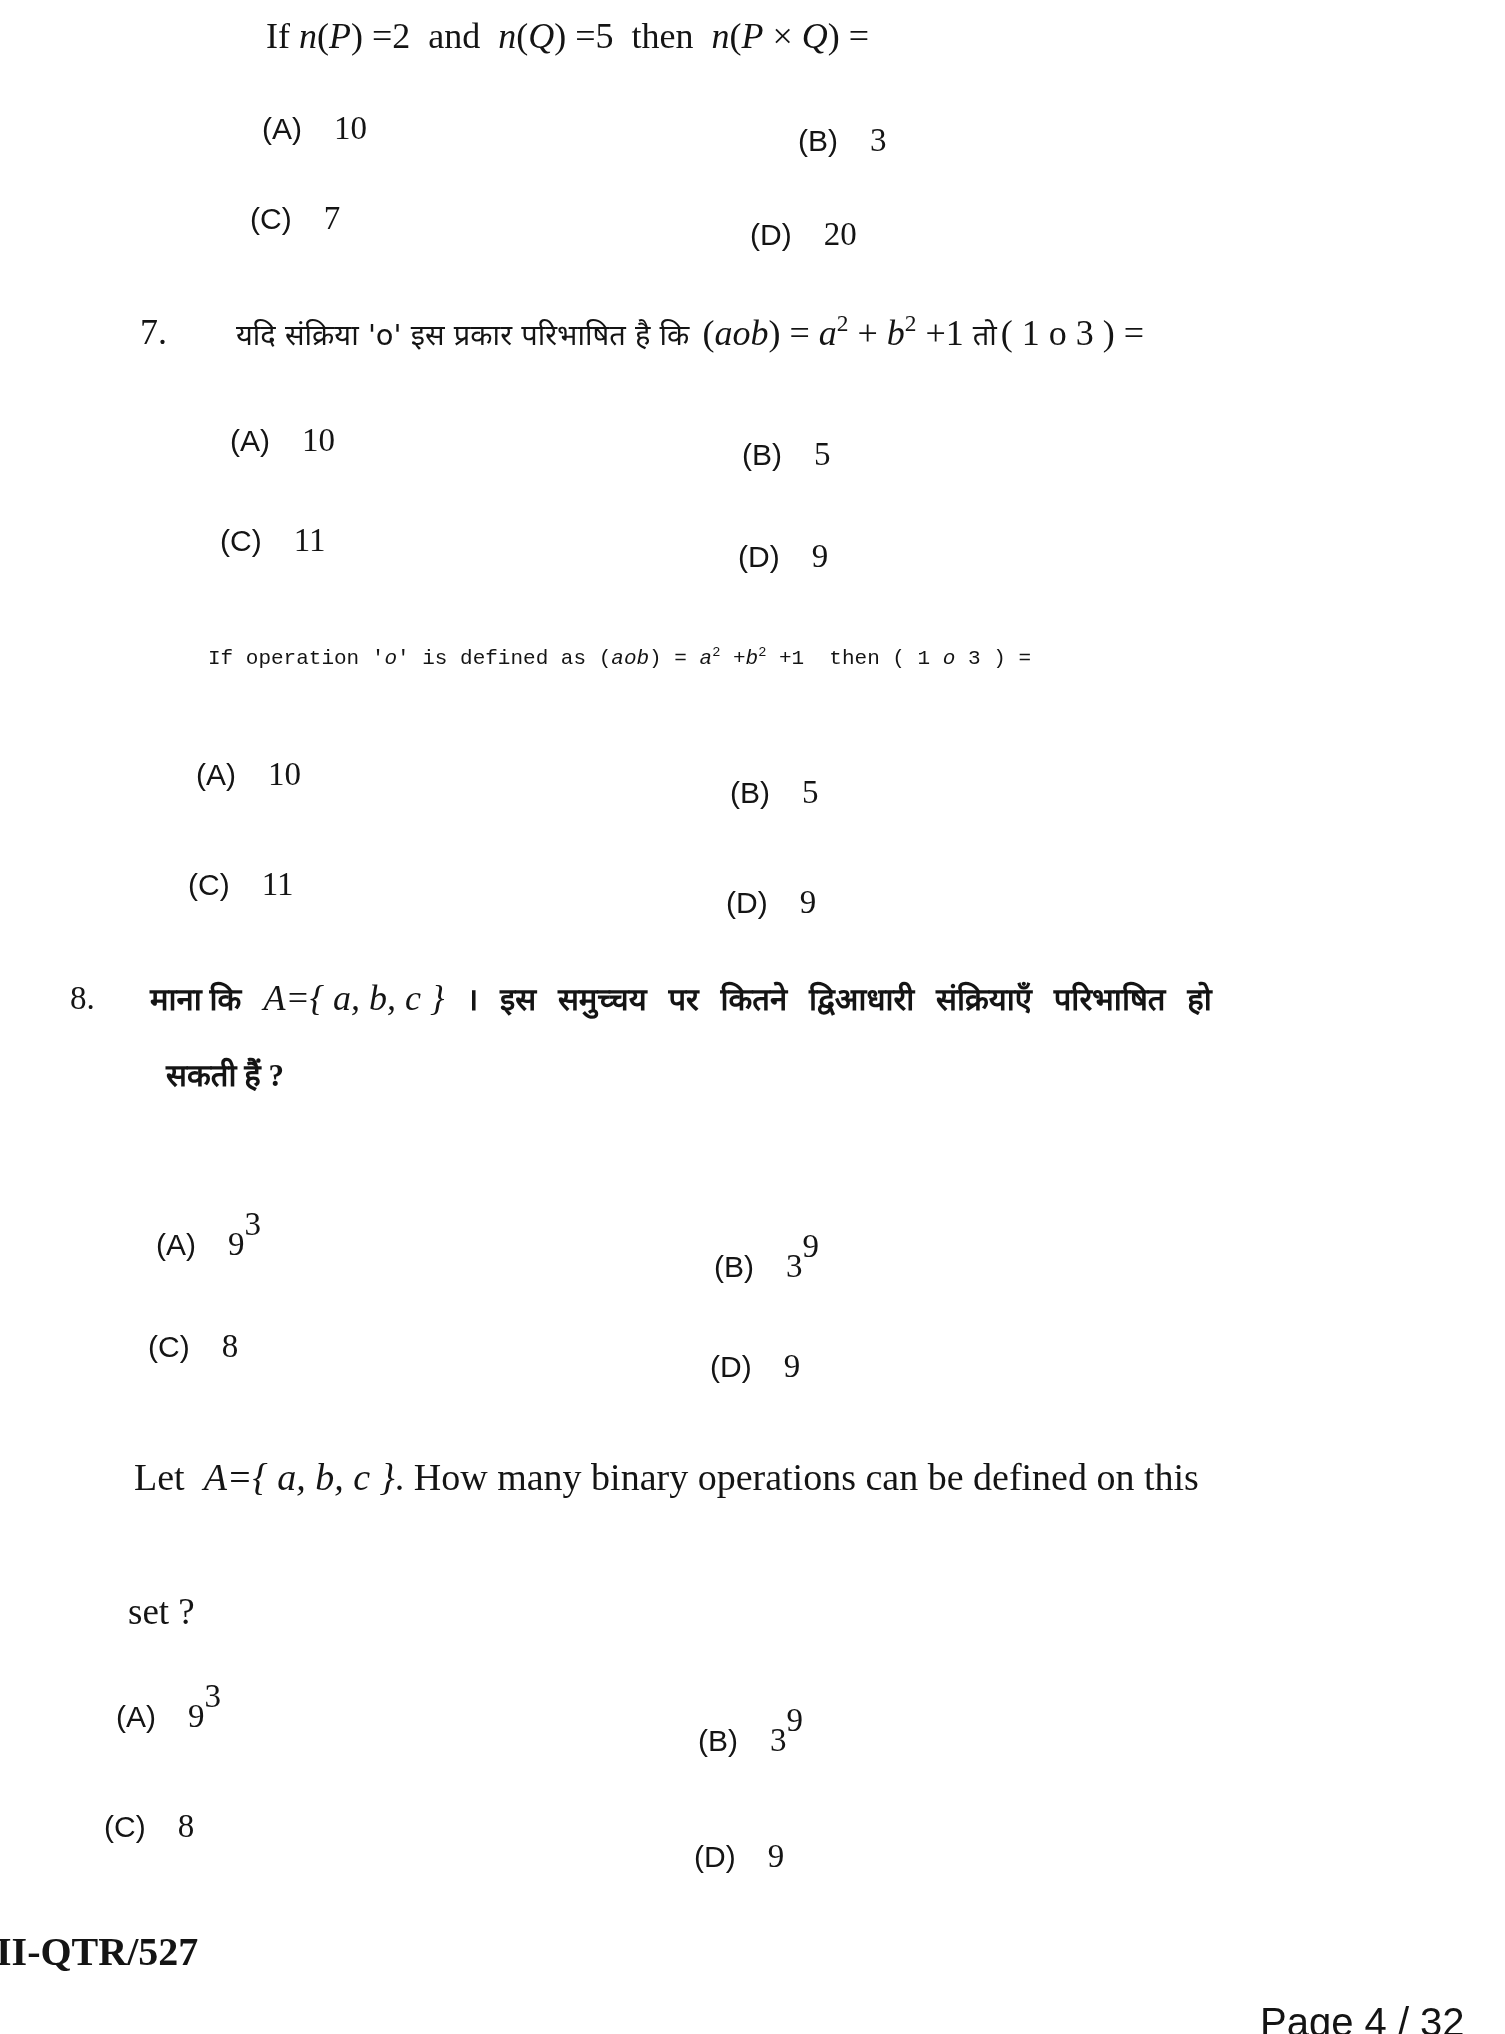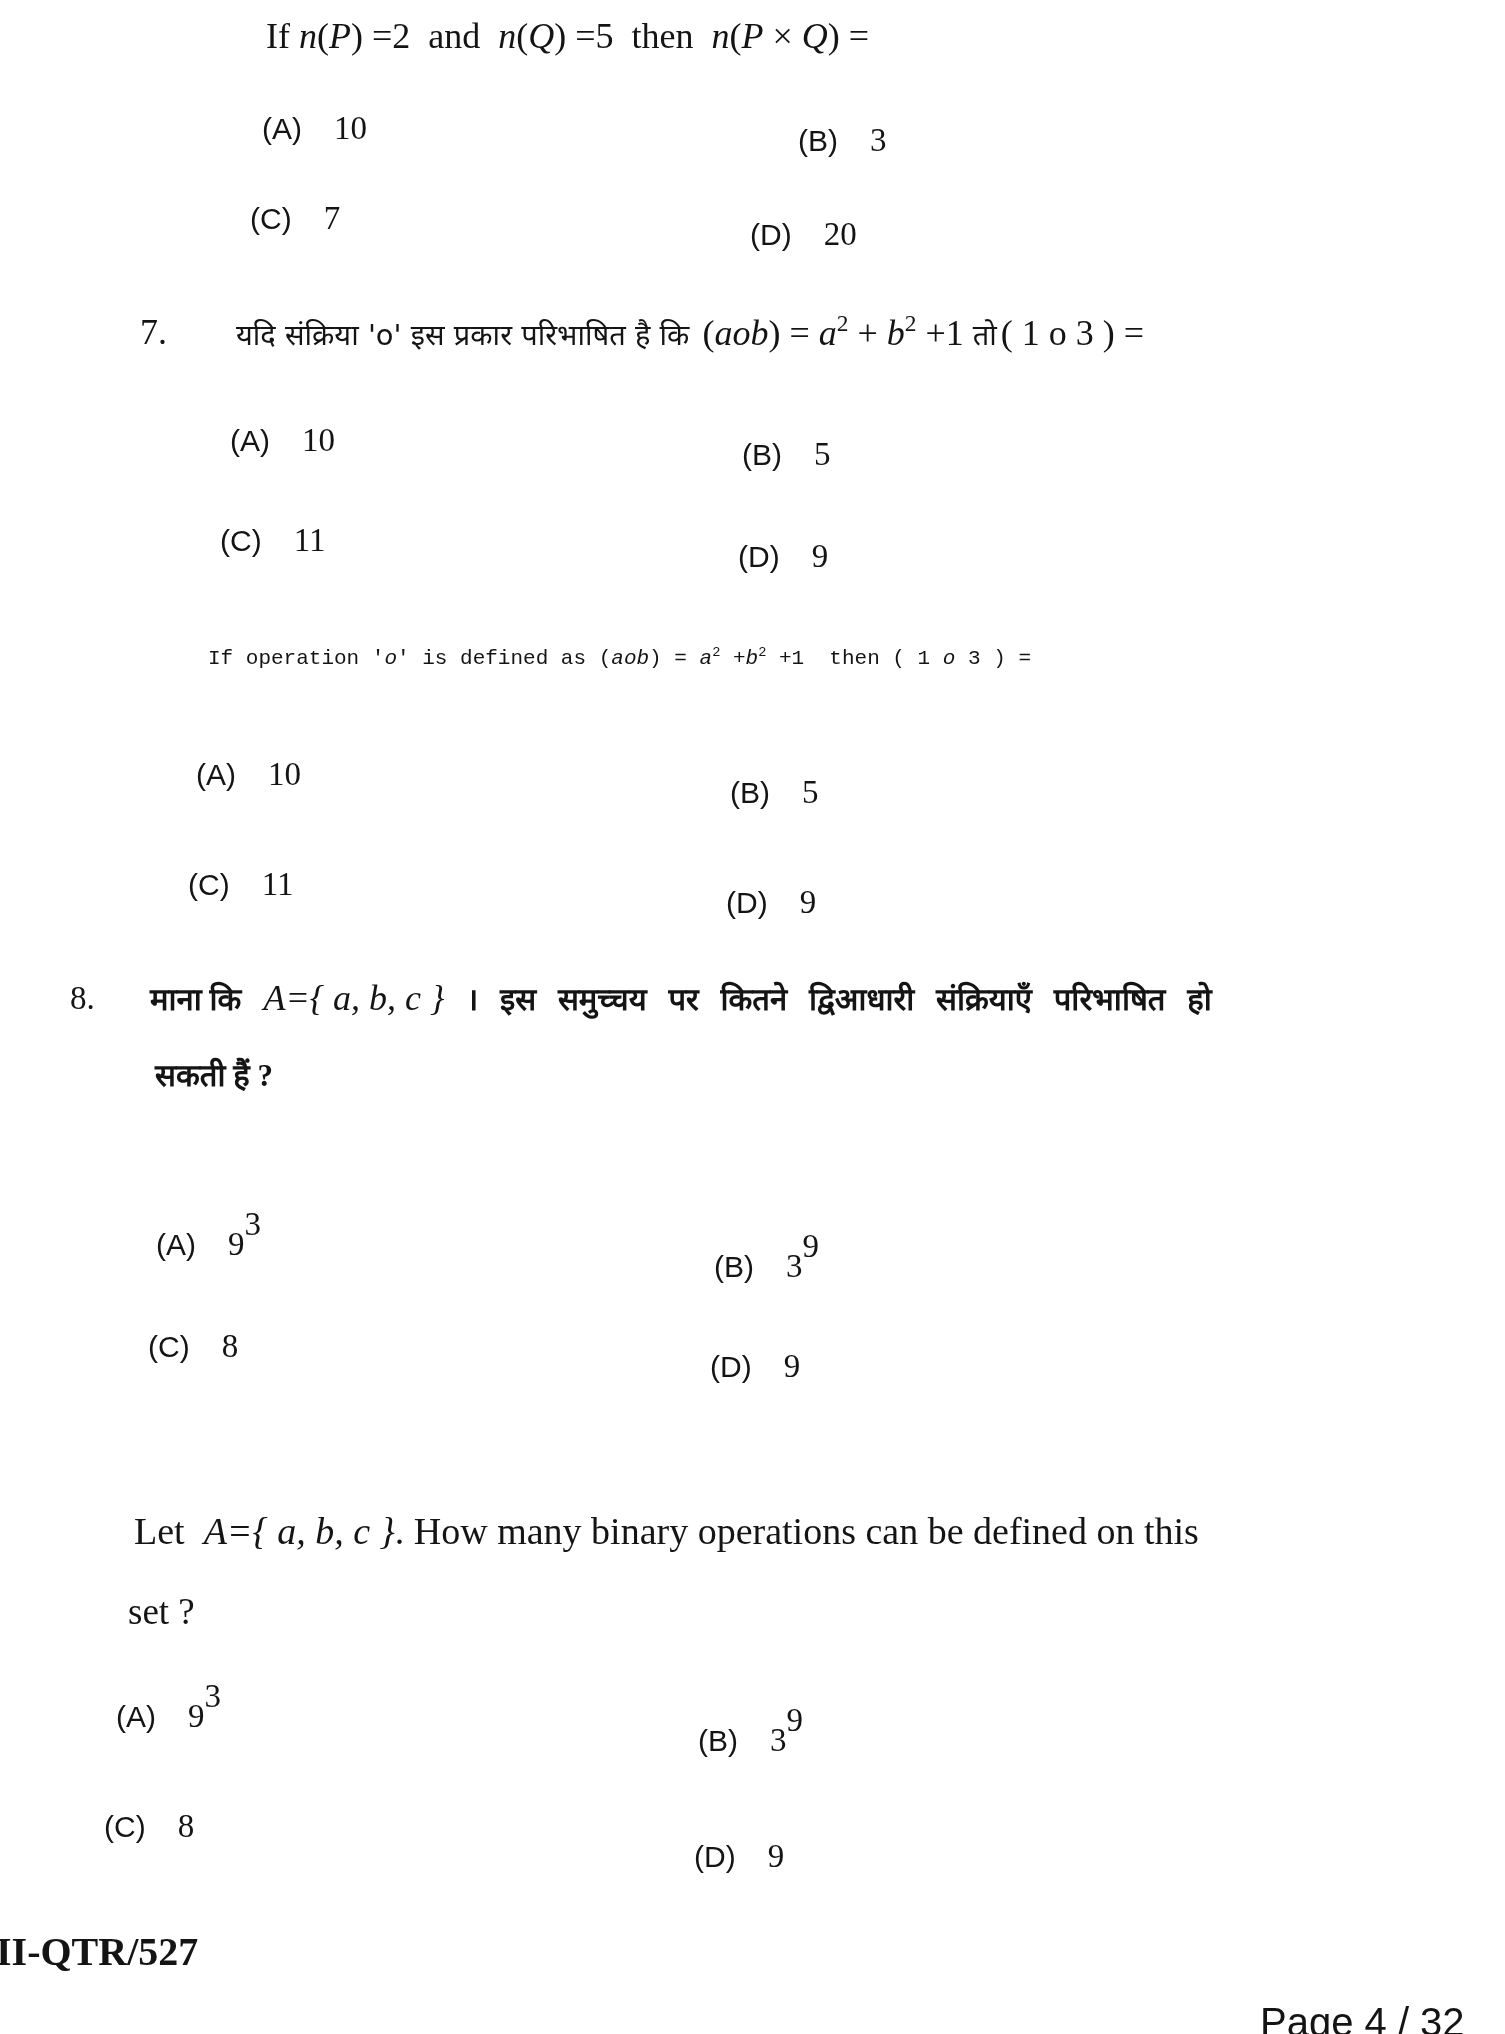--- a/index.html
+++ b/index.html
@@ -47,28 +47,28 @@
 <div class="t opt" style="left:730px;top:776px;"><span class="lbl">(B)</span>&nbsp;&nbsp;&nbsp;&nbsp;<span class="val">5</span></div>
 <div class="t opt" style="left:188px;top:868px;"><span class="lbl">(C)</span>&nbsp;&nbsp;&nbsp;&nbsp;<span class="val">11</span></div>
 <div class="t opt" style="left:726px;top:886px;"><span class="lbl">(D)</span>&nbsp;&nbsp;&nbsp;&nbsp;<span class="val">9</span></div>
 
 <div class="t stem" style="left:70px;top:982px;font-size:33px;">8.</div>
 <div class="t" style="left:150px;top:980px;width:1320px;">
   <span class="hib">माना कि</span>
   <span class="stem">&nbsp;&nbsp;<i class="m">A={ a, b, c }</i>&nbsp;&nbsp;</span>
   <span class="hib" style="word-spacing:14px;">। इस समुच्चय पर कितने द्विआधारी संक्रियाएँ परिभाषित हो</span>
 </div>
-<div class="t hib" style="left:155px;top:1060px;">सकती हैं ?</div>
+<div class="t hib" style="left:166px;top:1060px;">सकती हैं ?</div>
 
 <div class="t opt" style="left:156px;top:1208px;"><span class="lbl">(A)</span>&nbsp;&nbsp;&nbsp;&nbsp;<span class="val">9</span><sup class="val">3</sup></div>
 <div class="t opt" style="left:714px;top:1230px;"><span class="lbl">(B)</span>&nbsp;&nbsp;&nbsp;&nbsp;<span class="val">3</span><sup class="val">9</sup></div>
 <div class="t opt" style="left:148px;top:1330px;"><span class="lbl">(C)</span>&nbsp;&nbsp;&nbsp;&nbsp;<span class="val">8</span></div>
 <div class="t opt" style="left:710px;top:1350px;"><span class="lbl">(D)</span>&nbsp;&nbsp;&nbsp;&nbsp;<span class="val">9</span></div>
 
-<div class="t stem" style="left:134px;top:1512px;font-size:38px;">
+<div class="t stem" style="left:134px;top:1458px;font-size:38px;">
   <span>Let</span>&nbsp; <i class="m">A={ a, b, c }</i><span>. How many binary operations can be defined on this</span>
 </div>
 <div class="t stem" style="left:128px;top:1593px;font-size:37px;">set ?</div>
 
 <div class="t opt" style="left:116px;top:1680px;"><span class="lbl">(A)</span>&nbsp;&nbsp;&nbsp;&nbsp;<span class="val">9</span><sup class="val">3</sup></div>
 <div class="t opt" style="left:698px;top:1704px;"><span class="lbl">(B)</span>&nbsp;&nbsp;&nbsp;&nbsp;<span class="val">3</span><sup class="val">9</sup></div>
 <div class="t opt" style="left:104px;top:1810px;"><span class="lbl">(C)</span>&nbsp;&nbsp;&nbsp;&nbsp;<span class="val">8</span></div>
 <div class="t opt" style="left:694px;top:1840px;"><span class="lbl">(D)</span>&nbsp;&nbsp;&nbsp;&nbsp;<span class="val">9</span></div>
 
 <div class="t code" style="left:-4px;top:1932px;">II-QTR/527</div>

